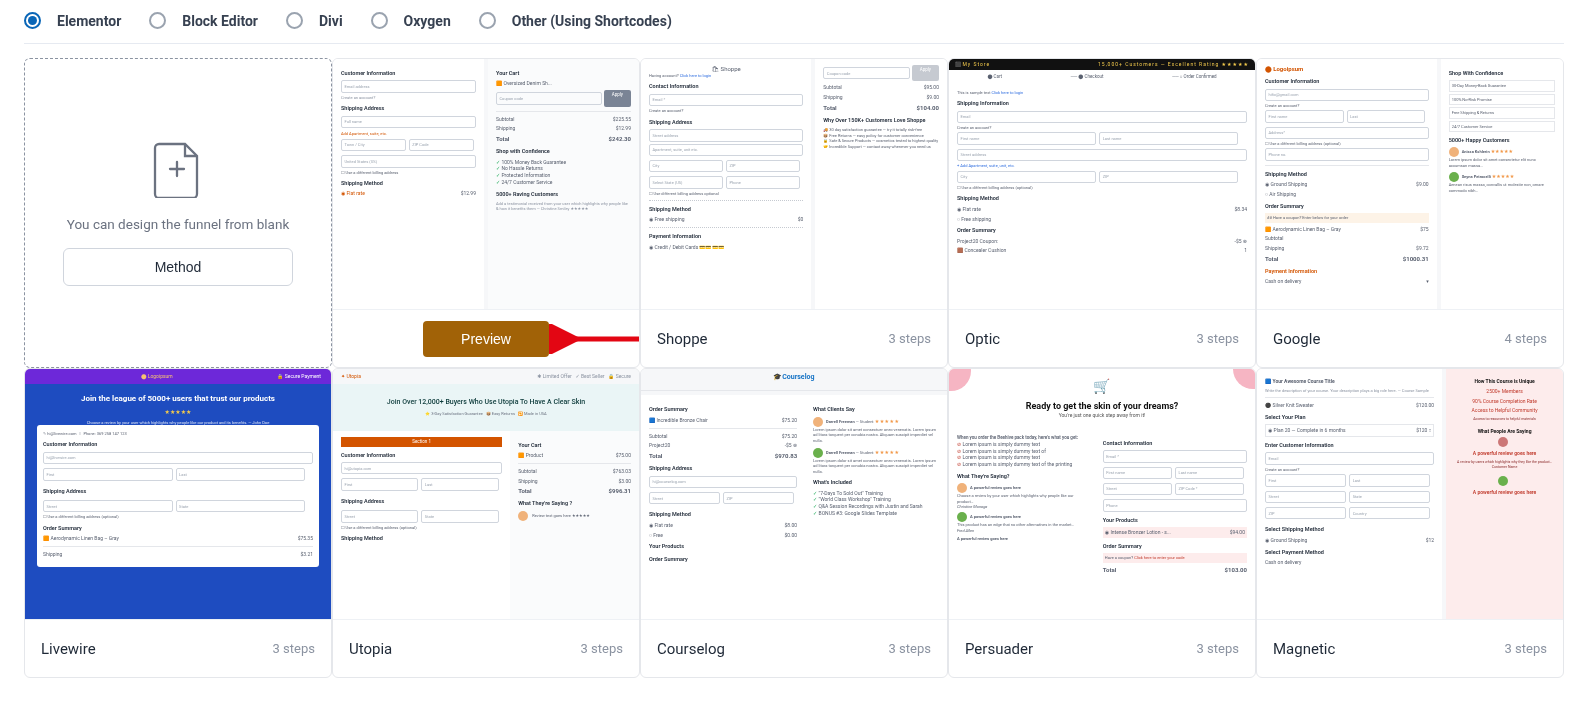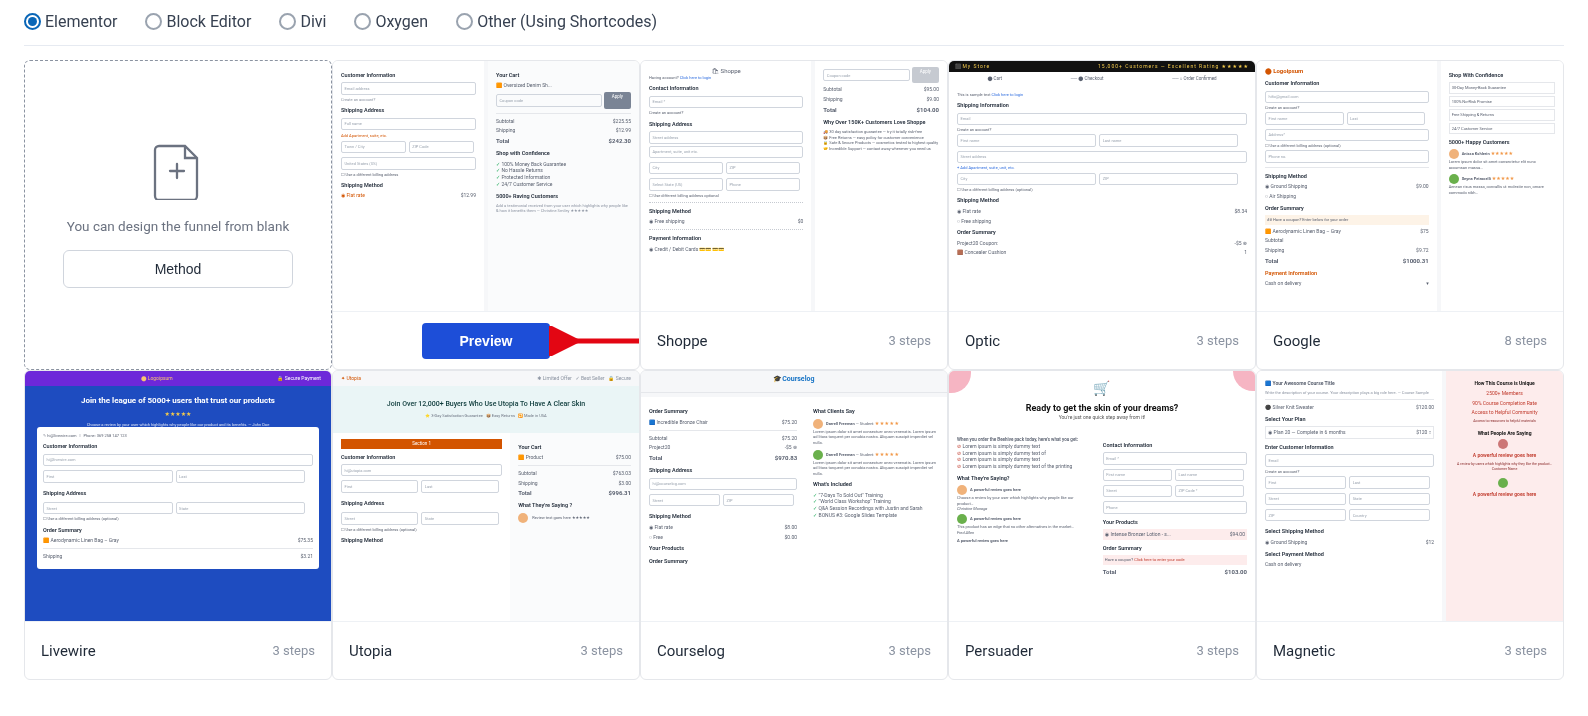--- a/index.html
+++ b/index.html
@@ -16,24 +16,25 @@
     display: flex;
     gap: 28px;
     align-items: center;
     padding-bottom: 14px;
     border-bottom: 1px solid #e6eaf1;
     margin-bottom: 14px;
   }
   .tab {
     display: flex;
     align-items: center;
-    gap: 4px;
+    gap: 16px;
     cursor: pointer;
-    font-size: 16px;
+    font-size: 14px;
     color: #374151;
+    font-weight: bold;
   }
   .radio {
     width: 17px;
     height: 17px;
     border-radius: 50%;
     border: 2px solid #9aa3af;
     display: inline-flex;
     align-items: center;
     justify-content: center;
   }
@@ -158,27 +159,27 @@
   
   .hover-footer {
     border-top: 1px solid #eef1f5;
     min-height: 58px;
     display: flex;
     align-items: center;
     justify-content: center;
     position: relative;
   }
   .preview-btn {
-    background: #1d4ed8;
+    background: #a16207;
     color: #fff;
     border: 0;
     border-radius: 4px;
     padding: 10px 38px;
     font-size: 14px;
-    font-weight: 700;
+    font-weight: 400;
     cursor: pointer;
   }
 
   .arrow {
     position: absolute;
     left: calc(100% - 90px);
     top: 50%;
     transform: translateY(-50%);
     pointer-events: none;
     z-index: 5;
@@ -488,21 +489,21 @@
         <div style="font-size:4px;background:#fff;border:1px solid #e5e7eb;padding:2px;margin:2px 0">100% No-Risk Promise</div>
         <div style="font-size:4px;background:#fff;border:1px solid #e5e7eb;padding:2px;margin:2px 0">Free Shipping &amp; Returns</div>
         <div style="font-size:4px;background:#fff;border:1px solid #e5e7eb;padding:2px;margin:2px 0">24/7 Customer Service</div>
         <h6>5000+ Happy Customers</h6>
         <div style="font-size:4px"><span class="avatar"></span><b>Anissa Kshlerin</b> <span class="hific-star">★★★★★</span><br>Lorem ipsum dolor sit amet consectetur elit nunc accumsan massa…</div>
         <div style="font-size:4px;margin-top:4px"><span class="avatar alt"></span><b>Seyna Petrocelli</b> <span class="hific-star">★★★★★</span><br>Aenean risus massa, convallis ut molestie non, ornare commodo nibh…</div>
       </div>
     </div>
     <div class="card-footer">
       <span class="name">Google</span>
-      <span class="steps">8 steps</span>
+      <span class="steps">4 steps</span>
     </div>
   </div>
 
   <div class="card">
     <div class="thumb" style="flex-direction:column;gap:0;background:#6d28d9">
       <div style="display:flex;justify-content:space-between;padding:4px 10px;font-size:5px;color:#fff">
           <span>&nbsp;</span>
           <span style="color:#f8c471">⬤ <span>Logoipsum</span></span>
           <span>🔒 <span>Secure Payment</span></span>
         </div>

